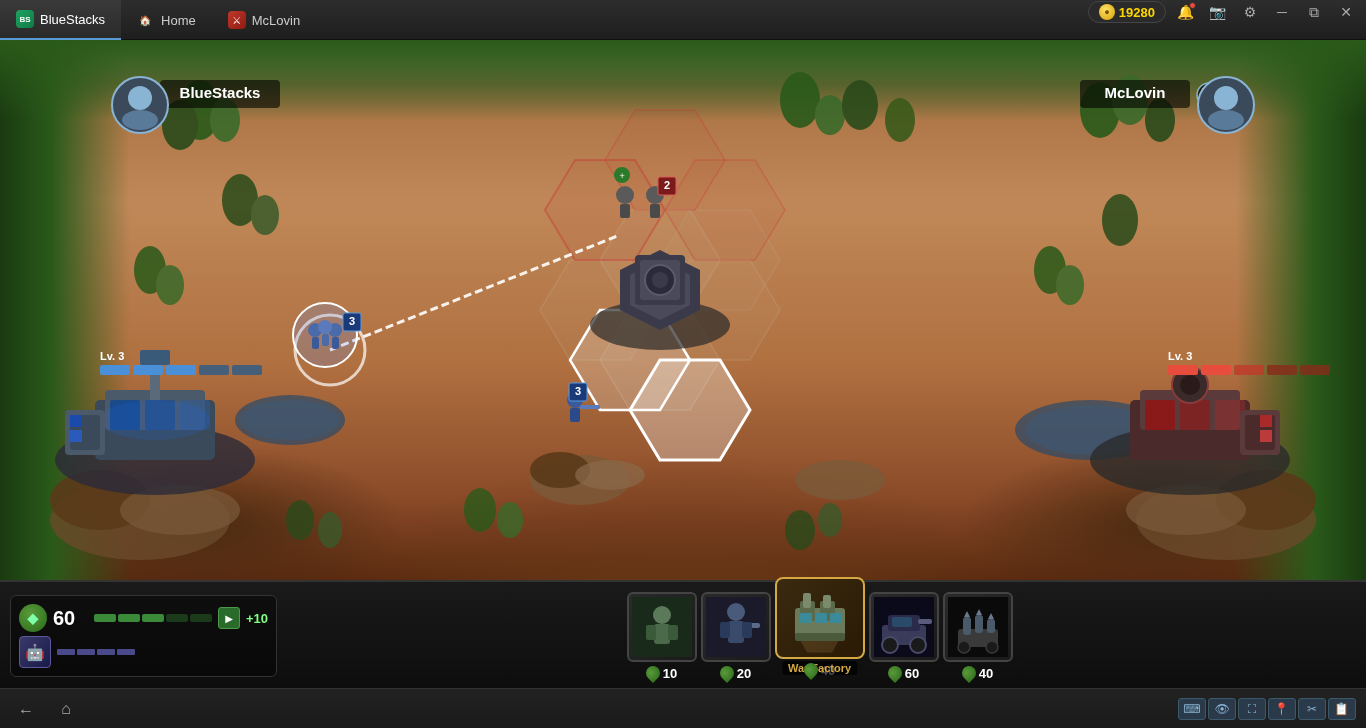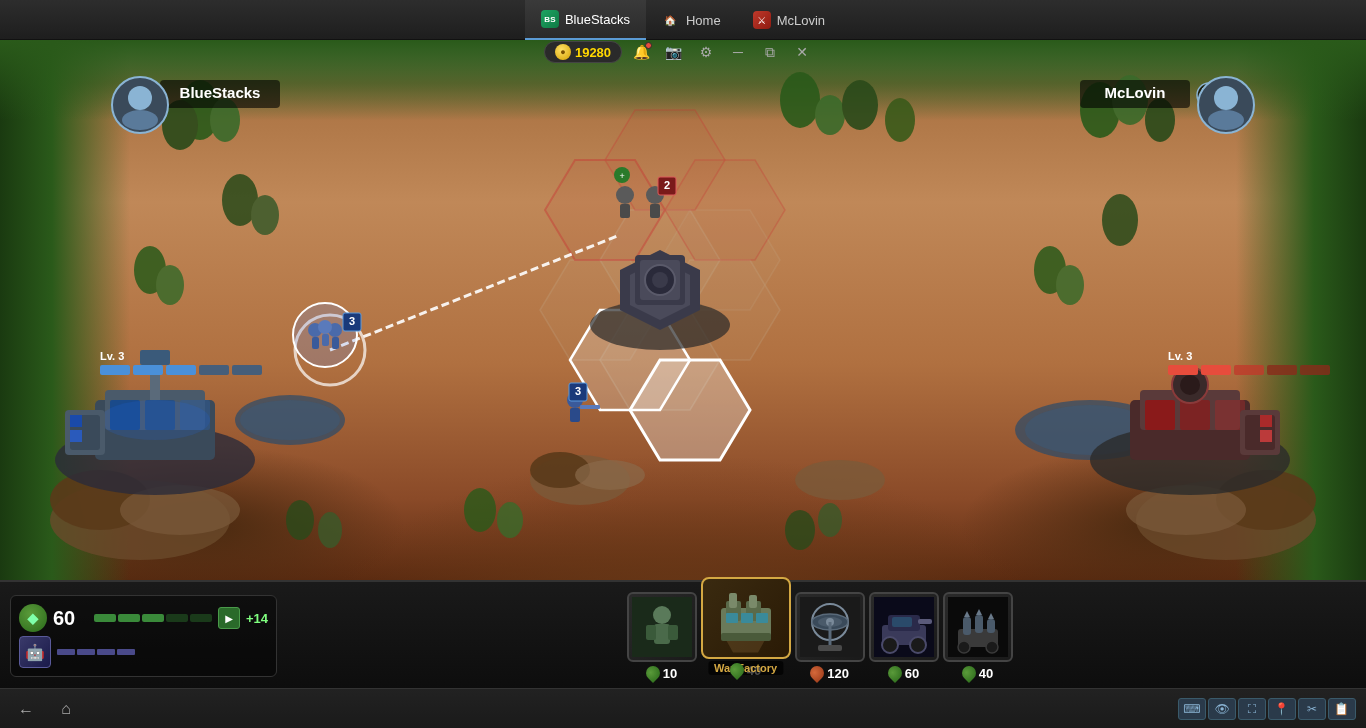--- a/index.html
+++ b/index.html
@@ -10,25 +10,24 @@
       font-family: 'Arial', sans-serif;
       background: #1a1a1a;
     }
 
     
     #titlebar {
       width: 100%;
       height: 40px;
       background: linear-gradient(to bottom, #2d2d2d, #1e1e1e);
       display: flex;
-      align-items: center;
+      align-items: flex-start;
       border-bottom: 1px solid #111;
       position: relative;
       z-index: 100;
-      flex-direction: column;
     }
     #titlebar-left {
       display: flex;
       align-items: center;
       gap: 0;
     }
     .tab {
       display: flex;
       align-items: center;
       gap: 6px;
@@ -694,21 +693,21 @@
         <div class="resource-icon">◆</div>
         <span class="resource-count">60</span>
         <div class="resource-bar">
           <div class="res-bar-seg"></div>
           <div class="res-bar-seg"></div>
           <div class="res-bar-seg"></div>
           <div class="res-bar-seg empty"></div>
           <div class="res-bar-seg empty"></div>
         </div>
         <div class="play-btn">▶</div>
-        <span class="plus-income">+14</span>
+        <span class="plus-income">+10</span>
       </div>
       <div class="bot-icon-row">
         <div class="bot-icon">🤖</div>
         <div class="mini-bar-row">
           <div class="mini-bar-seg"></div>
           <div class="mini-bar-seg"></div>
           <div class="mini-bar-seg"></div>
           <div class="mini-bar-seg"></div>
         </div>
       </div>
@@ -725,20 +724,36 @@
             <rect x="14" y="28" width="10" height="15" rx="2" fill="#3a5a3a"></rect>
             <rect x="36" y="28" width="10" height="15" rx="2" fill="#3a5a3a"></rect>
           </svg>
         </div>
         <div class="unit-cost">
           <div class="leaf-icon"></div>
           <span>10</span>
         </div>
       </div>
 
+      <div class="unit-card">
+        <div class="unit-card-img">
+          <svg width="60" height="60" viewBox="0 0 60 60">
+            <rect width="60" height="60" fill="#1a1a2a"></rect>
+            <circle cx="30" cy="15" r="9" fill="#4a5a7a"></circle>
+            <rect x="22" y="24" width="16" height="22" rx="3" fill="#3a4a6a"></rect>
+            <rect x="36" y="26" width="18" height="5" rx="2" fill="#5a6a8a"></rect>
+            <rect x="14" y="25" width="10" height="16" rx="2" fill="#2a3a5a"></rect>
+            <rect x="36" y="25" width="10" height="16" rx="2" fill="#2a3a5a"></rect>
+          </svg>
+        </div>
+        <div class="unit-cost">
+          <div class="leaf-icon"></div>
+          <span>20</span>
+        </div>
+      </div>
 
       <div class="unit-card war-factory-box" style="margin-bottom: 18px;">
         <div class="war-factory-bg">
           <div class="hex-overlay"></div>
           <svg width="70" height="70" viewBox="0 0 70 70" style="position:relative;z-index:1;">
             <rect width="70" height="70" fill="transparent"></rect>
 
             <rect x="10" y="25" width="50" height="30" rx="3" fill="#6a7a5a"></rect>
             <rect x="15" y="18" width="15" height="20" rx="2" fill="#5a6a4a"></rect>
             <rect x="35" y="18" width="15" height="20" rx="2" fill="#5a6a4a"></rect>
@@ -753,38 +768,20 @@
             <rect x="10" y="50" width="50" height="8" rx="2" fill="#4a5a3a"></rect>
           </svg>
           <div class="war-factory-label">War Factory</div>
         </div>
         <div class="unit-cost">
           <div class="leaf-icon"></div>
           <span>40</span>
         </div>
       </div>
 
-      <div class="unit-card">
-        <div class="unit-card-img">
-          <svg width="60" height="60" viewBox="0 0 60 60">
-            <rect width="60" height="60" fill="#1a1a1a"></rect>
-
-            <circle cx="30" cy="25" r="18" fill="none" stroke="#7a8a9a" stroke-width="2"></circle>
-            <ellipse cx="30" cy="25" rx="18" ry="8" fill="#3a4a5a" stroke="#5a6a7a" stroke-width="1.5"></ellipse>
-            <ellipse cx="30" cy="25" rx="12" ry="5" fill="#4a5a6a"></ellipse>
-            <circle cx="30" cy="25" r="4" fill="#7a8a9a"></circle>
-            <line x1="30" y1="25" x2="30" y2="50" stroke="#5a6a7a" stroke-width="3"></line>
-            <rect x="18" y="48" width="24" height="6" rx="2" fill="#4a4a4a"></rect>
-          </svg>
-        </div>
-        <div class="unit-cost">
-          <div class="leaf-icon orange"></div>
-          <span>120</span>
-        </div>
-      </div>
 
       <div class="unit-card">
         <div class="unit-card-img">
           <svg width="60" height="60" viewBox="0 0 60 60">
             <rect width="60" height="60" fill="#0a0a1a"></rect>
 
             <rect x="8" y="28" width="44" height="20" rx="3" fill="#3a3a5a"></rect>
             <rect x="14" y="18" width="32" height="16" rx="3" fill="#2a2a4a"></rect>
 
             <circle cx="16" cy="48" r="8" fill="#1a1a1a" stroke="#4a4a6a" stroke-width="2"></circle>

